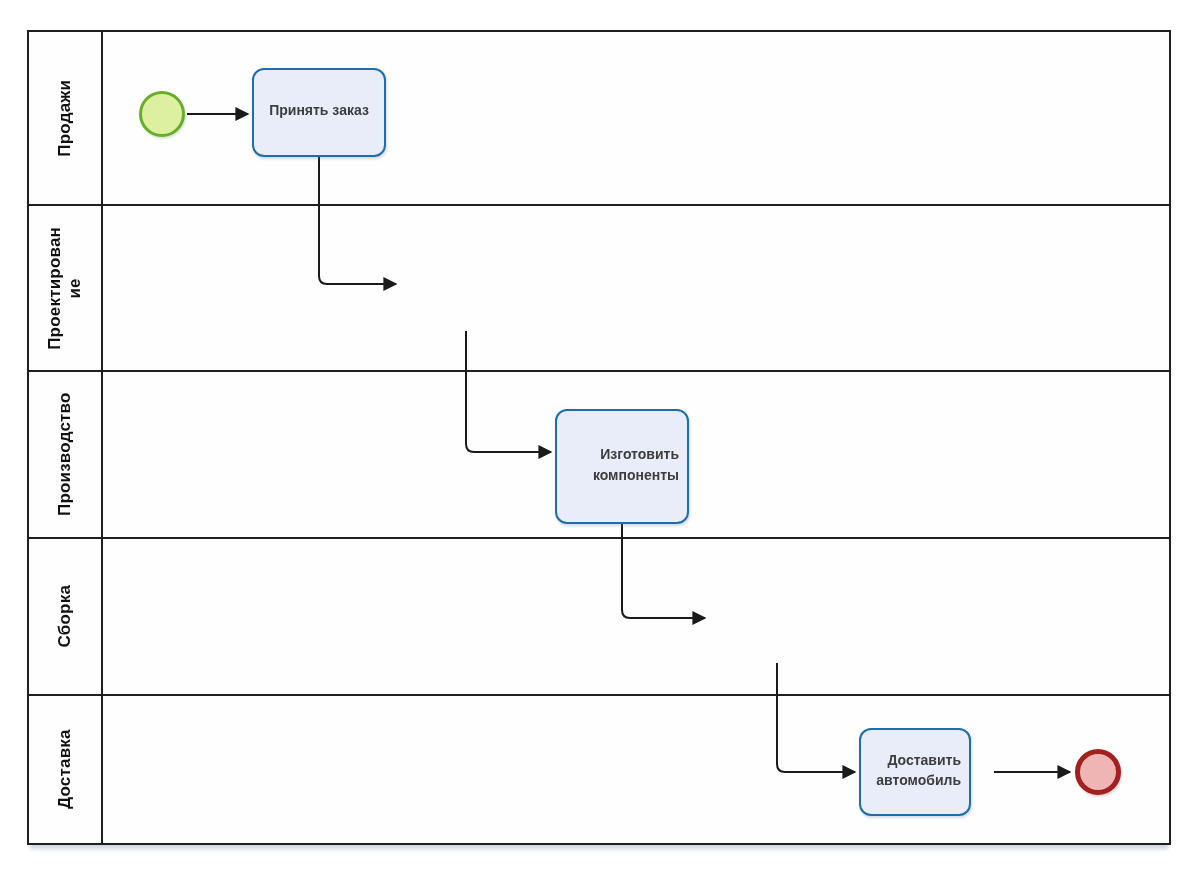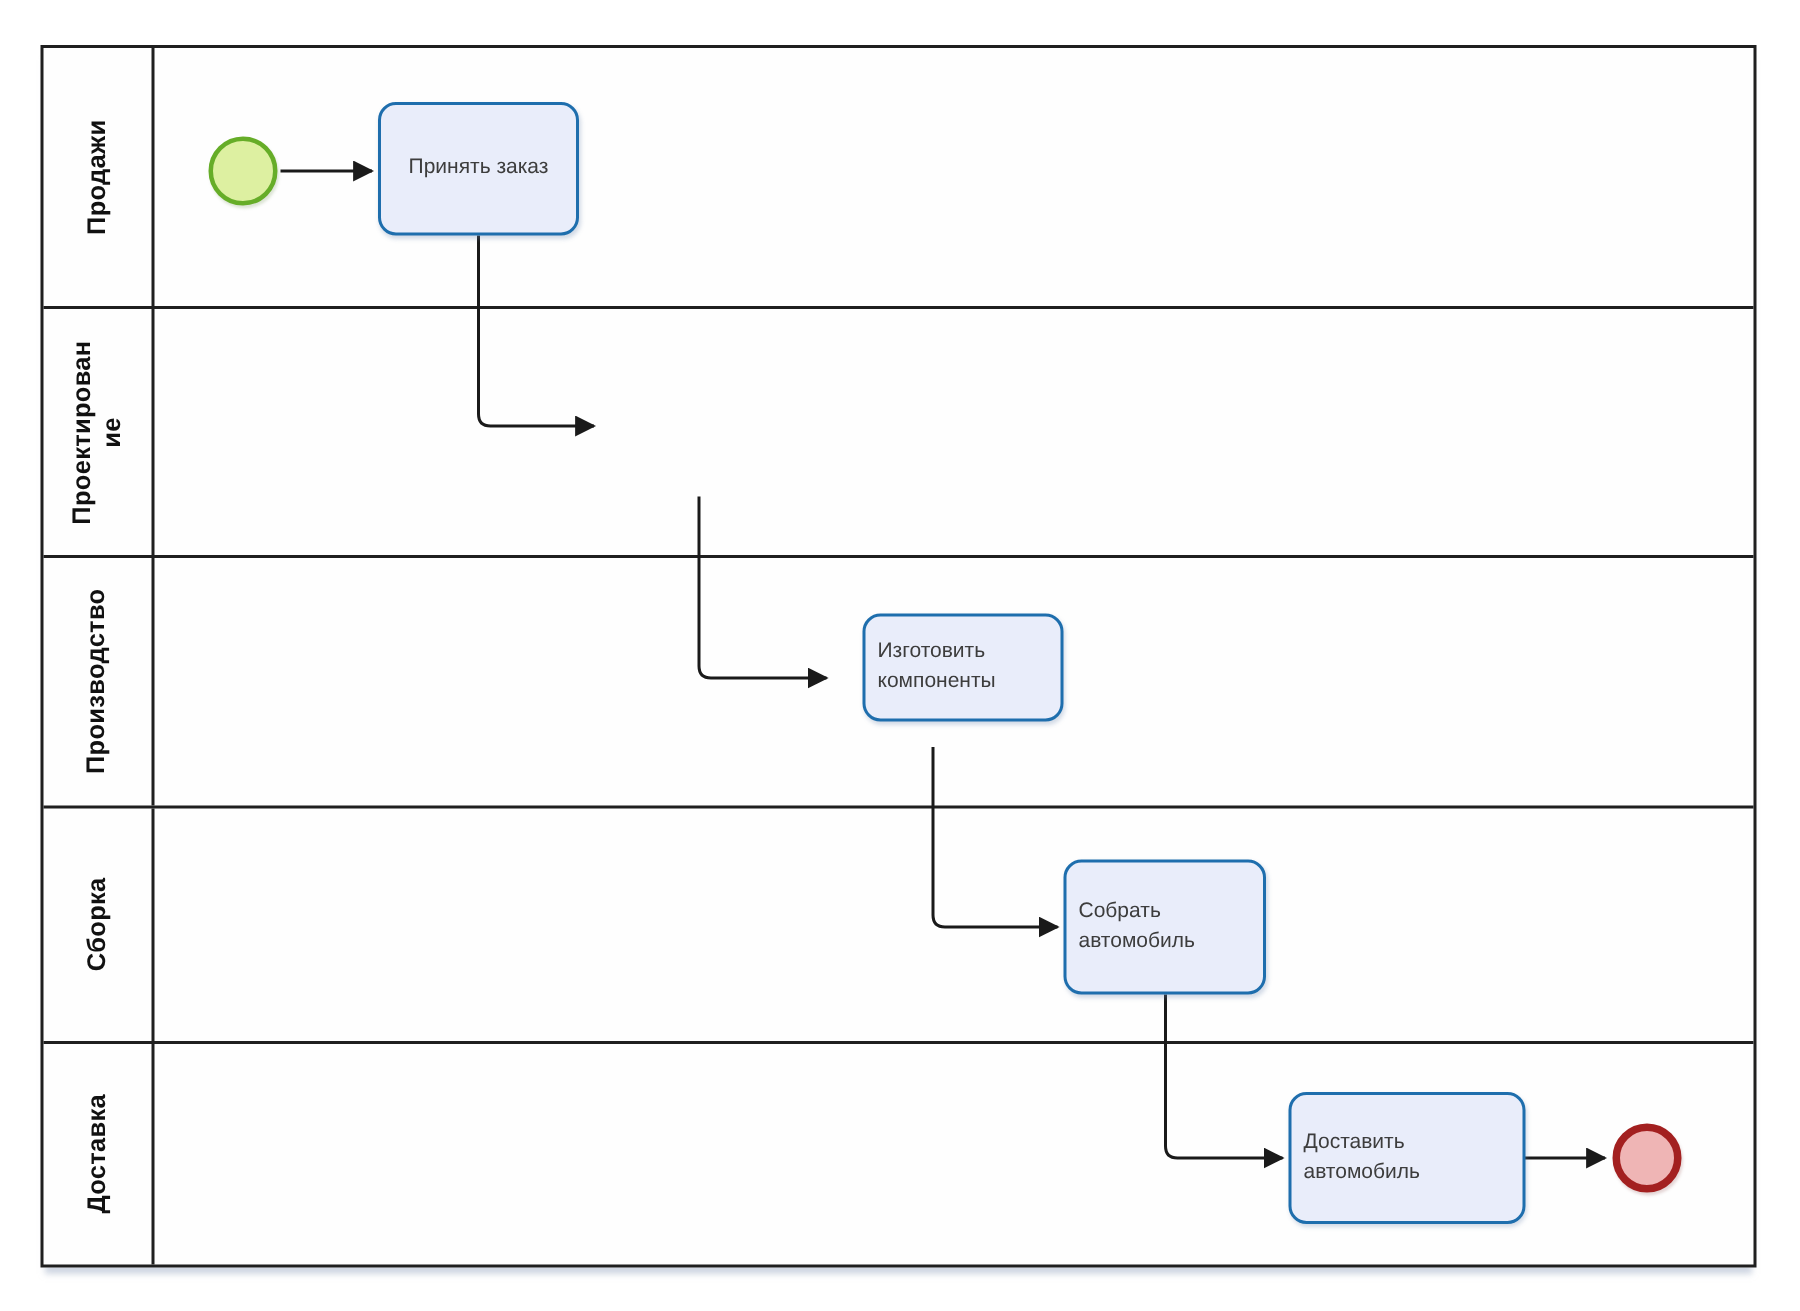--- a/index.html
+++ b/index.html
@@ -80,27 +80,28 @@
   }
   .task {
     position: absolute;
     box-sizing: border-box;
     background: #e9edfa;
     border: 2.5px solid #1e6ead;
     border-radius: 12px;
     display: flex;
     align-items: center;
     justify-content: center;
-    text-align: left;
+    text-align: right;
     font-size: 14px;
     color: #3d3d3d;
     line-height: 1.45;
     padding: 6px 8px 10px 8px;
     box-shadow: 1px 2px 3px rgba(110,135,175,0.30);
     pointer-events: auto;
+    font-weight: bold;
   }
   .event {
     position: absolute;
     box-sizing: border-box;
     width: 46px; height: 46px;
     border-radius: 50%;
     pointer-events: auto;
   }
   .event.start {
     background: #ddf0a1;
@@ -167,28 +168,25 @@
   </svg>
 
   <div class="node-layer">
     <div class="event start" style="left:139px; top:91px"></div>
 
     <div class="task" style="left:252px; top:68px; width:134px; height:89px">
       <span>Принять заказ</span>
     </div>
 
 
-    <div class="task" style="left:575px; top:409px; width:134px; height:72px">
+    <div class="task" style="left:555px; top:409px; width:134px; height:115px">
       <span>Изготовить компоненты</span>
     </div>
 
-    <div class="task" style="left:709px; top:573px; width:135px; height:90px">
-      <span>Собрать автомобиль</span>
-    </div>
 
-    <div class="task" style="left:859px; top:728px; width:158px; height:88px">
+    <div class="task" style="left:859px; top:728px; width:112px; height:88px">
       <span>Доставить автомобиль</span>
     </div>
 
     <div class="event end" style="left:1075px; top:749px"></div>
   </div>
 
 </div>
 
 </body></html>

